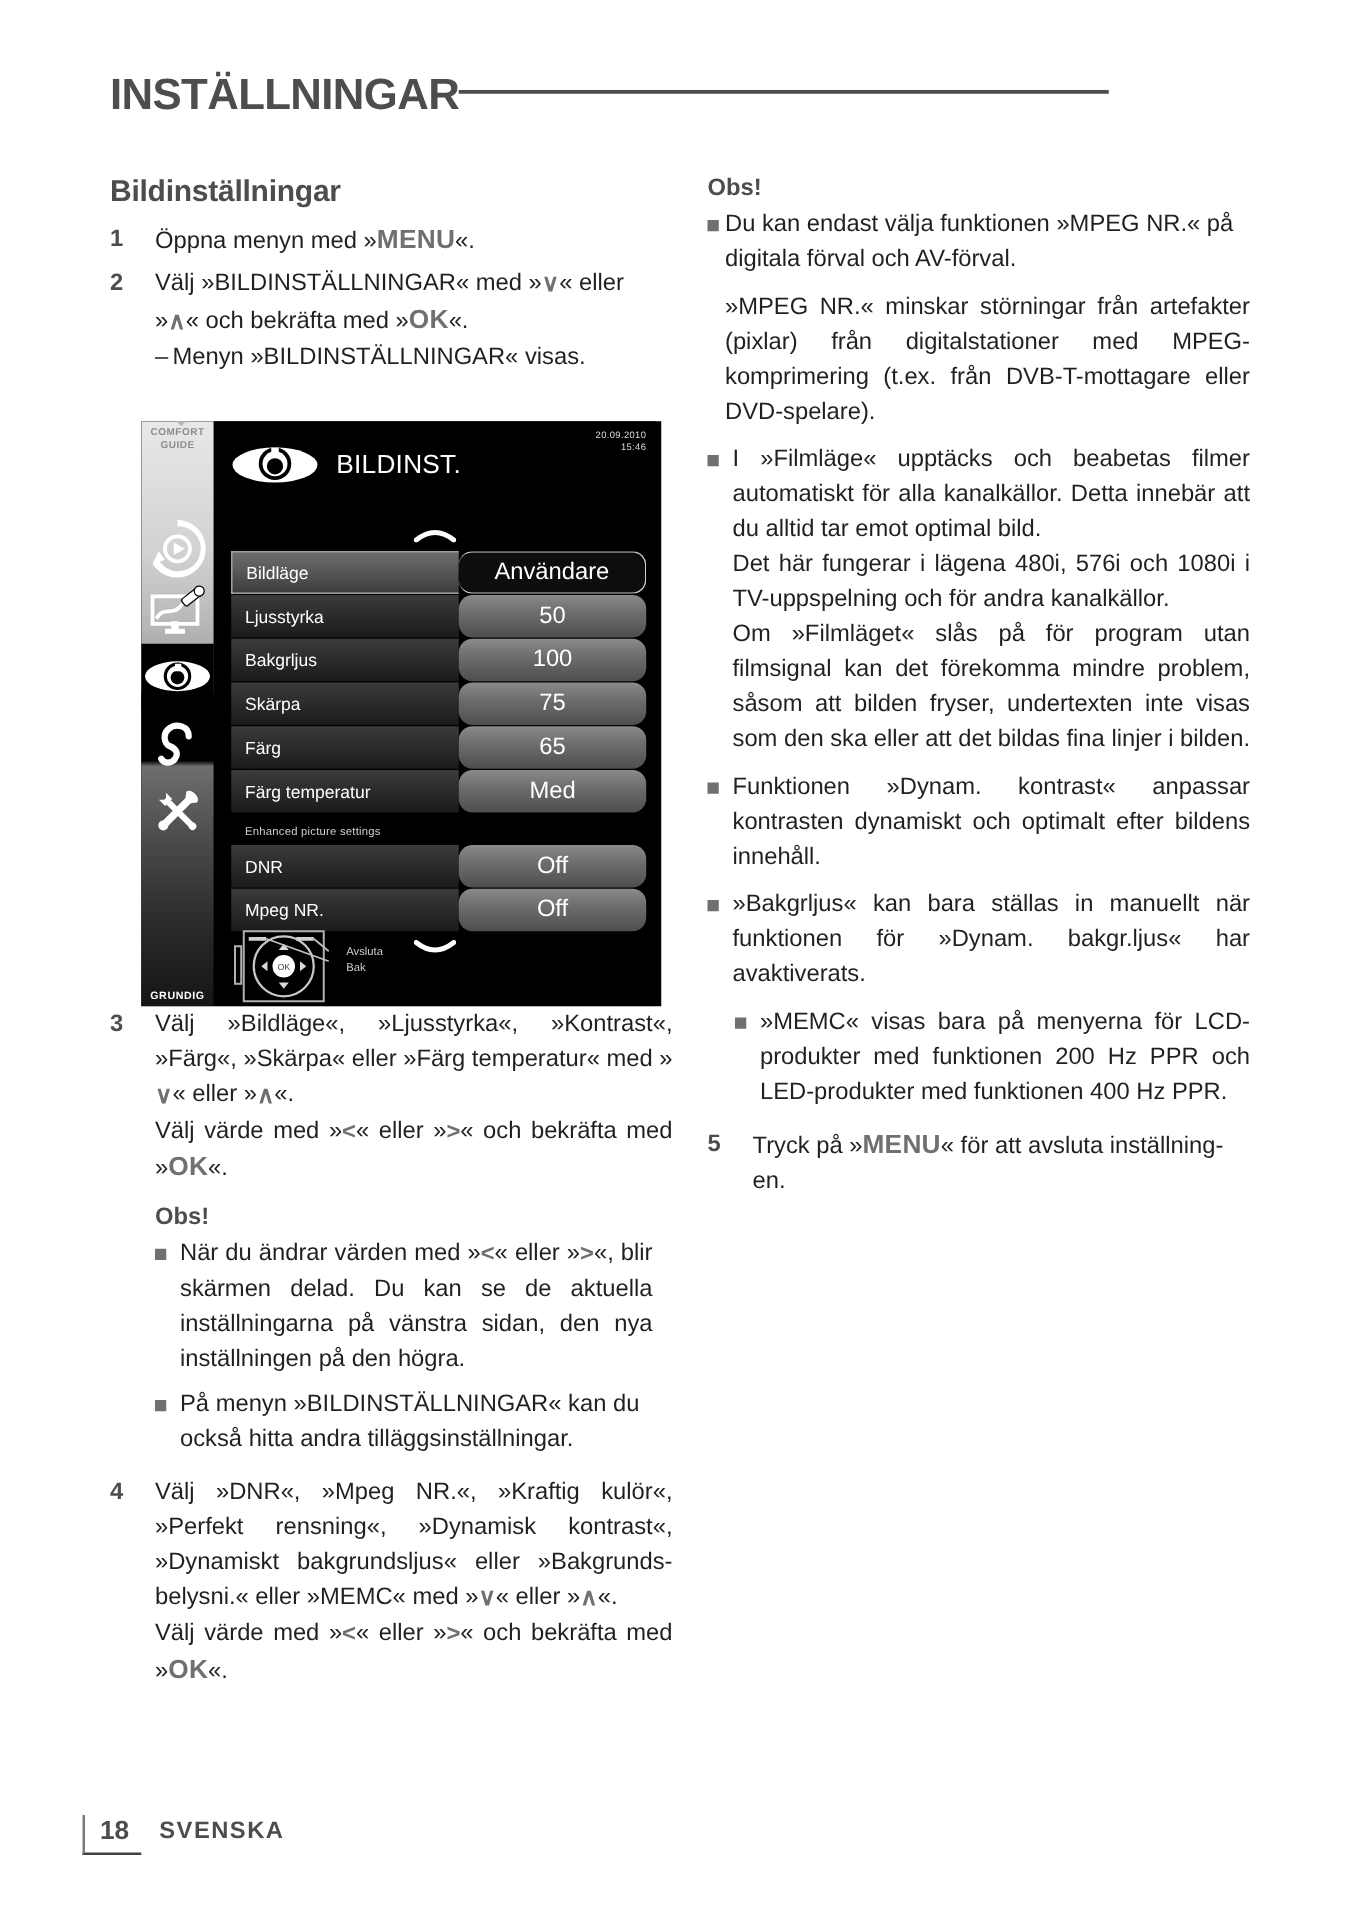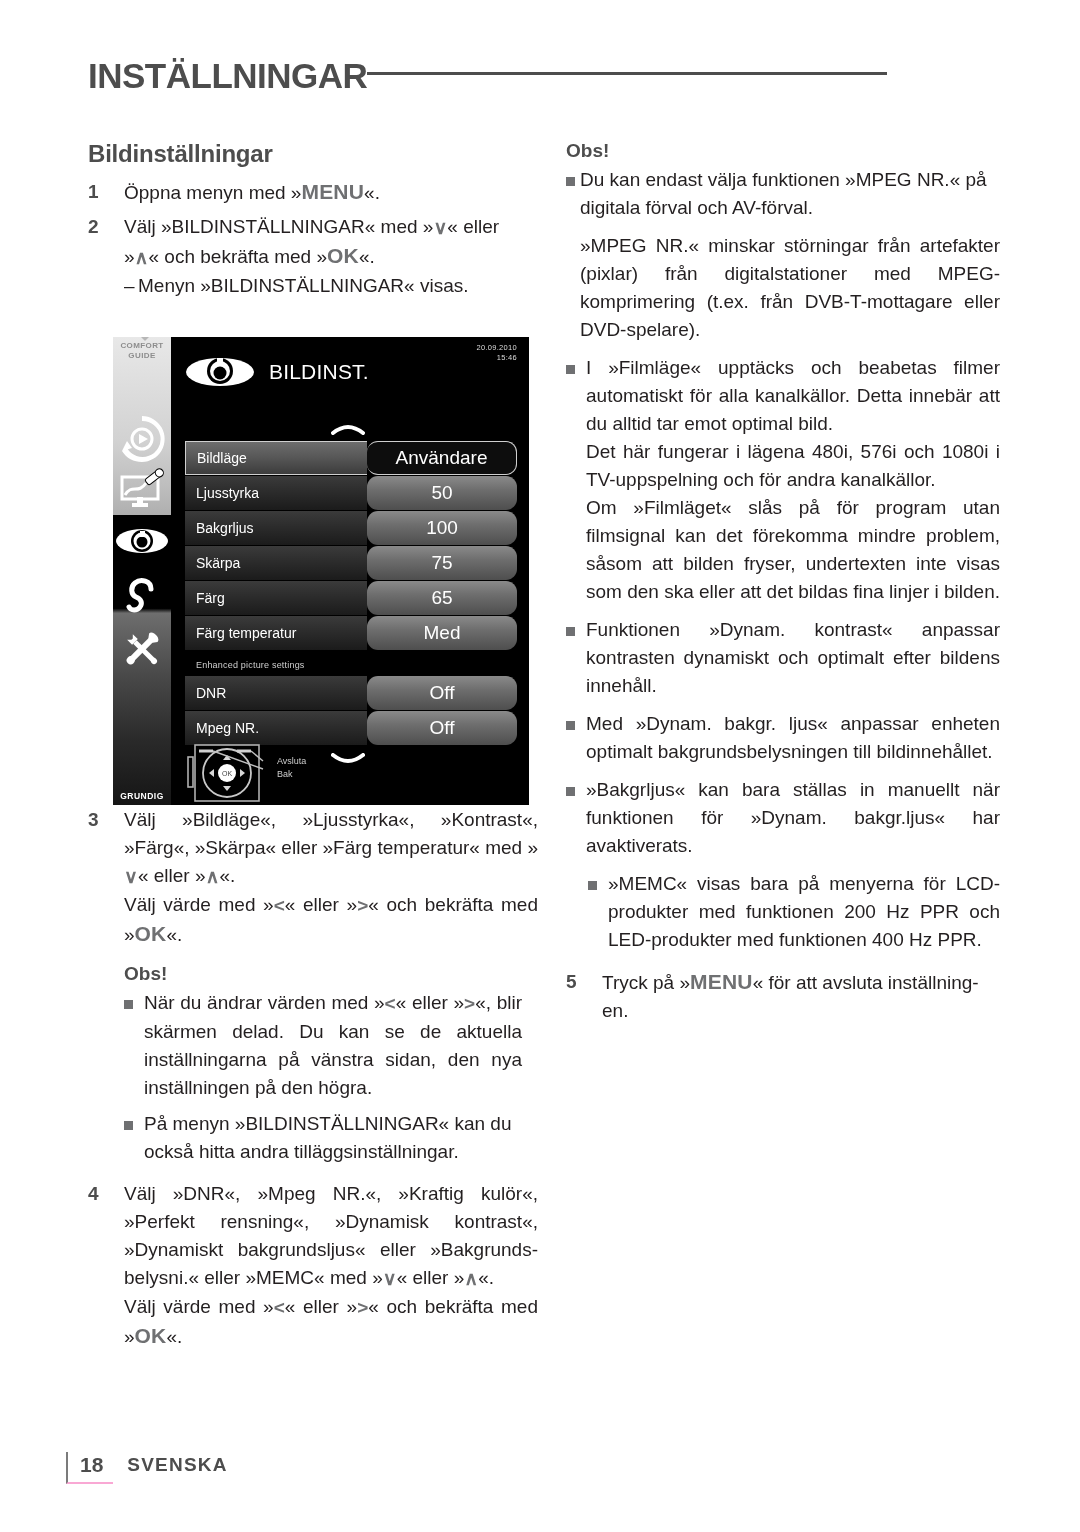--- a/index.html
+++ b/index.html
@@ -132,21 +132,21 @@
   .foot-txt{
     position:absolute;left:92px;top:16px;font-size:9px;color:#cccccc;
     line-height:13px;
   }
 
   
   .footer{position:absolute;left:66px;top:1452px;width:500px;height:44px;}
   .fnum{
     display:inline-block;font-size:21px;font-weight:bold;color:#4d4d4d;
     padding:0 10px 4px 12px;border-left:2px solid #7b7b7b;
-    border-bottom:2px solid #f9a8d4;line-height:26px;
+    border-bottom:2px solid #404040;line-height:26px;
   }
   .flang{
     display:inline-block;font-size:19px;font-weight:bold;color:#4d4d4d;
     letter-spacing:1.2px;margin-left:14px;vertical-align:top;line-height:26px;
   }
 </style>
 </head>
 <body>
 
 <div class="page">
@@ -232,24 +232,20 @@
         <p class="just">Det här fungerar i lägena 480i, 576i och 1080i i TV-uppspelning och för andra kanalkällor.</p>
         <p class="just">Om »Filmläget« slås på för program utan filmsignal kan det förekomma mindre problem, såsom att bilden fryser, undertexten inte visas som den ska eller att det bildas fina linjer i bilden.</p>
       </div>
     </div>
 
     <div class="bul" style="margin-top:10px">
       <div class="mark"><span class="sq"></span></div>
       <div class="body just">Funktionen »Dynam. kontrast« anpassar kontrasten dynamiskt och optimalt efter bildens innehåll.</div>
     </div>
 
-    <div class="bul" style="margin-top:10px">
-      <div class="mark"><span class="sq"></span></div>
-      <div class="body just">Med »Dynam. bakgr. ljus« anpassar enheten optimalt bakgrundsbelysningen till bildinnehållet.</div>
-    </div>
 
     <div class="bul" style="margin-top:10px">
       <div class="mark"><span class="sq"></span></div>
       <div class="body just">»Bakgrljus« kan bara ställas in manuellt när funktionen för »Dynam. bakgr.ljus« har avaktiverats.</div>
     </div>
 
     <div class="bul" style="margin-top:10px;margin-left:22px">
       <div class="mark"><span class="sq"></span></div>
       <div class="body just">»MEMC« visas bara på menyerna för LCD-produkter med funktionen 200 Hz PPR och LED-produkter med funktionen 400 Hz PPR.</div>
     </div>

